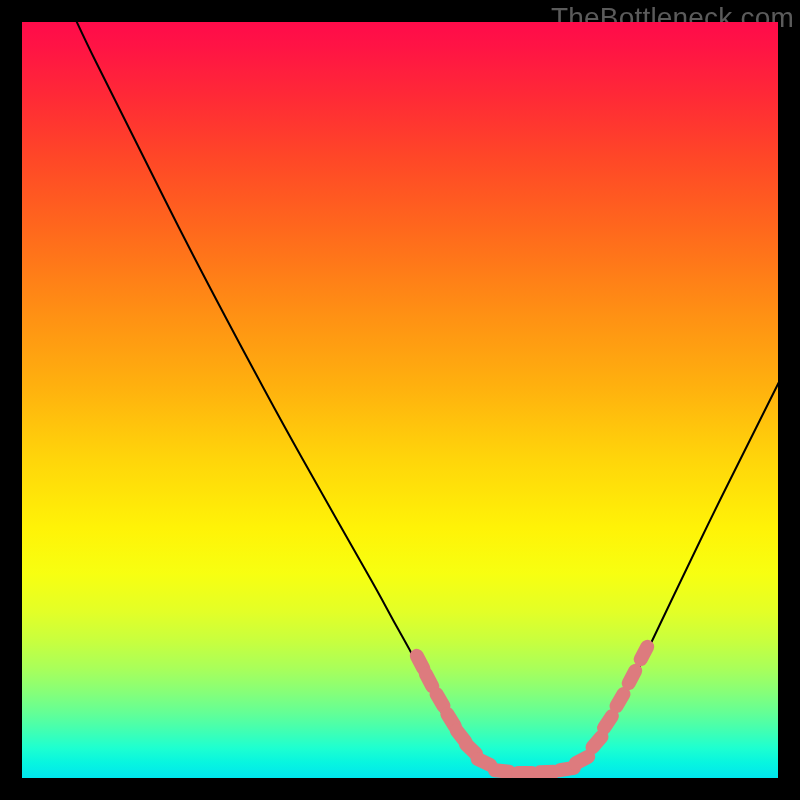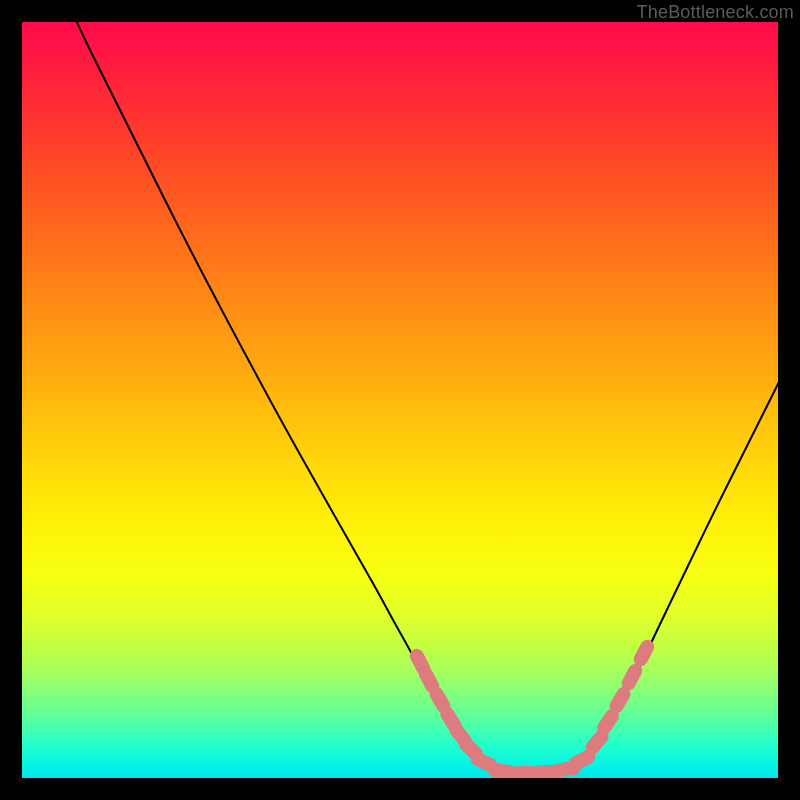--- a/index.html
+++ b/index.html
@@ -65,21 +65,21 @@
   }
   .marker {
     fill: #dd7b7e;
     stroke: none;
   }
   .watermark {
     position: absolute;
     top: 2px;
     right: 6px;
     color: #5b5b5b;
-    font-size: 18px;
+    font-size: 28px;
     letter-spacing: 0.2px;
     font-weight: 500;
     text-align: left;
     user-select: none;
   }
 </style>
 </head>
 <body>
 
 <div class="canvas">

